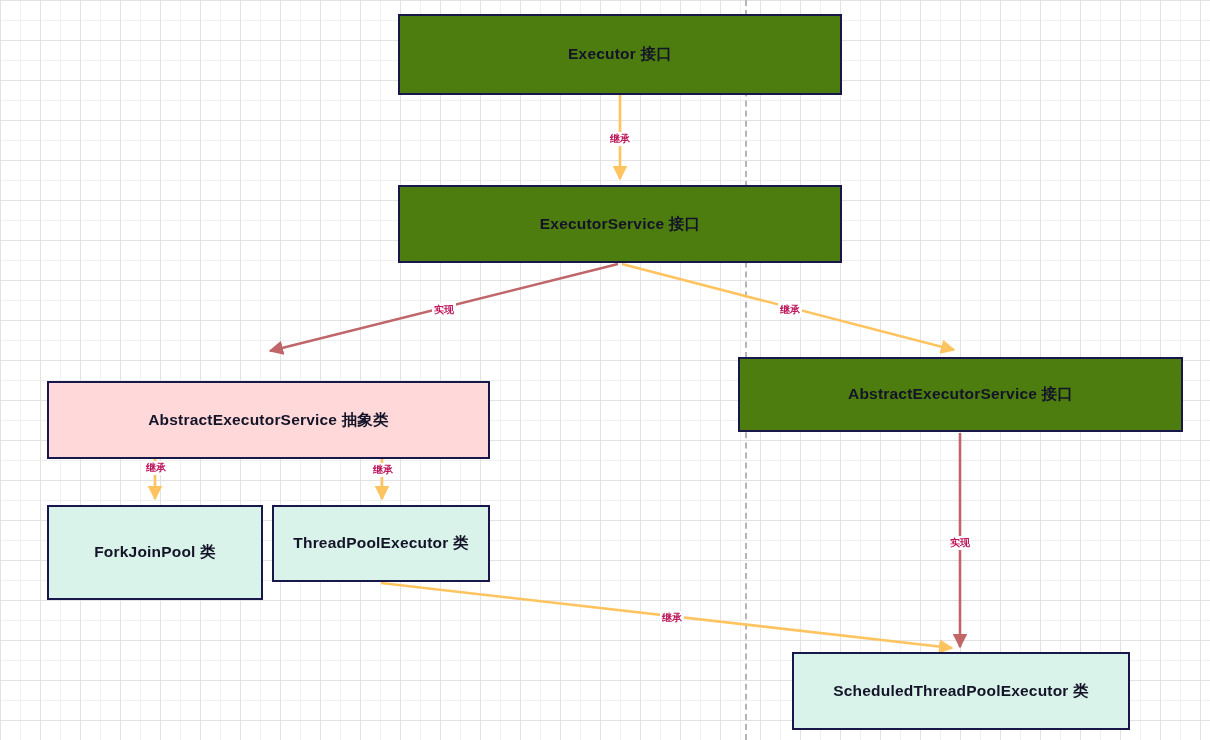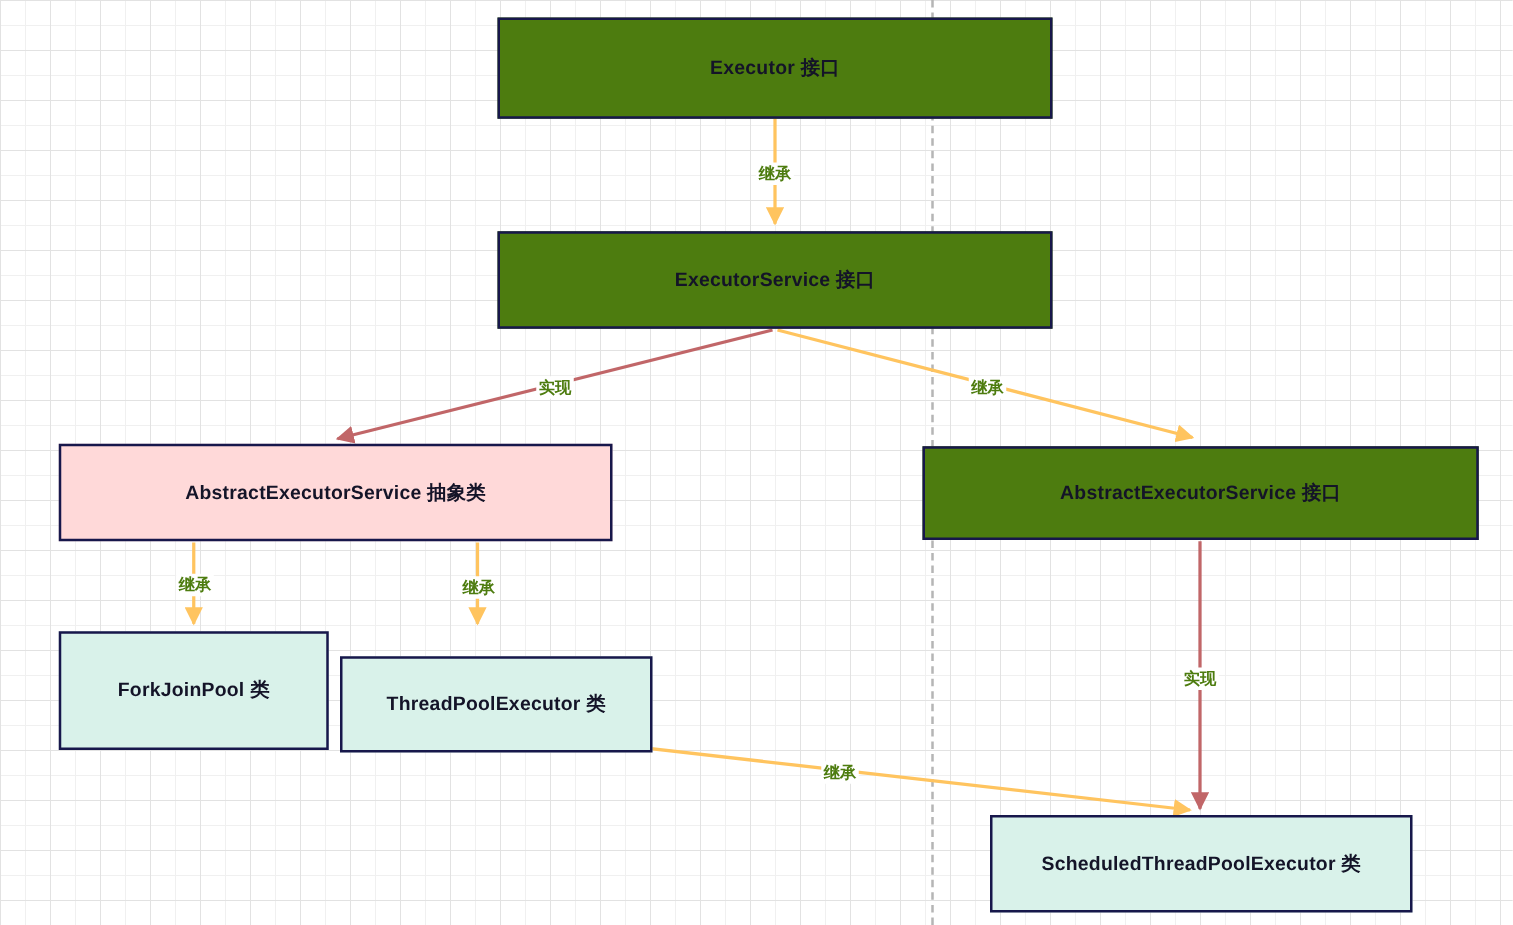--- a/index.html
+++ b/index.html
@@ -20,26 +20,26 @@
   }
   svg.edges{position:absolute;left:0;top:0;width:1210px;height:740px;}
   .node{
     position:absolute;box-sizing:border-box;
     border:2px solid #17174b;
     display:flex;align-items:center;justify-content:center;
     font-weight:bold;font-size:15.5px;color:#141428;
     letter-spacing:.2px;text-align:center;
   }
   .fill-orange{background:#4d7c0f;}
-  .fill-pink{background:#ffd9d9;}
+  .fill-pink{background:#ffd9d9;margin-top:26px;}
   .fill-teal{background:#d9f2ea;}
   .edge-label{
     position:absolute;transform:translate(-50%,-50%);
     background:#ffffff;padding:0 2px;
-    font-weight:bold;font-size:13px;color:#4d7c0f;white-space:nowrap;
+    font-weight:bold;font-size:10px;color:#be185d;white-space:nowrap;
   }
 </style>
 </head>
 <body>
 
 <div class="page-boundary"></div>
 
 <svg class="edges" xmlns="http://www.w3.org/2000/svg">
   <defs>
     <marker id="arrow-y" viewBox="0 0 10 10" refX="9" refY="5" markerWidth="5.6" markerHeight="5.6" orient="auto-start-reverse">
@@ -61,21 +61,21 @@
 <div class="node fill-orange" style="left:398px;top:14px;width:444px;height:81px;">Executor 接口</div>
 
 <div class="node fill-orange" style="left:398px;top:185px;width:444px;height:78px;text-align:center;">ExecutorService 接口</div>
 
 <div class="node fill-pink" style="left:47px;top:355px;width:443px;height:78px;">AbstractExecutorService 抽象类</div>
 
 <div class="node fill-orange" style="left:738px;top:357px;width:445px;height:75px;">AbstractExecutorService 接口</div>
 
 <div class="node fill-teal" style="left:47px;top:505px;width:216px;height:95px;">ForkJoinPool 类</div>
 
-<div class="node fill-teal" style="left:272px;top:525px;width:250px;height:77px;">ThreadPoolExecutor 类</div>
+<div class="node fill-teal" style="left:272px;top:505px;width:218px;height:77px;">ThreadPoolExecutor 类</div>
 
 <div class="node fill-teal" style="left:792px;top:652px;width:338px;height:78px;">ScheduledThreadPoolExecutor 类</div>
 
 <div class="edge-label" style="left:620px;top:139px;">继承</div>
 <div class="edge-label" style="left:444px;top:310px;">实现</div>
 <div class="edge-label" style="left:790px;top:310px;">继承</div>
 <div class="edge-label" style="left:156px;top:468px;">继承</div>
 <div class="edge-label" style="left:383px;top:470px;">继承</div>
 <div class="edge-label" style="left:672px;top:618px;">继承</div>
 <div class="edge-label" style="left:960px;top:543px;">实现</div>

